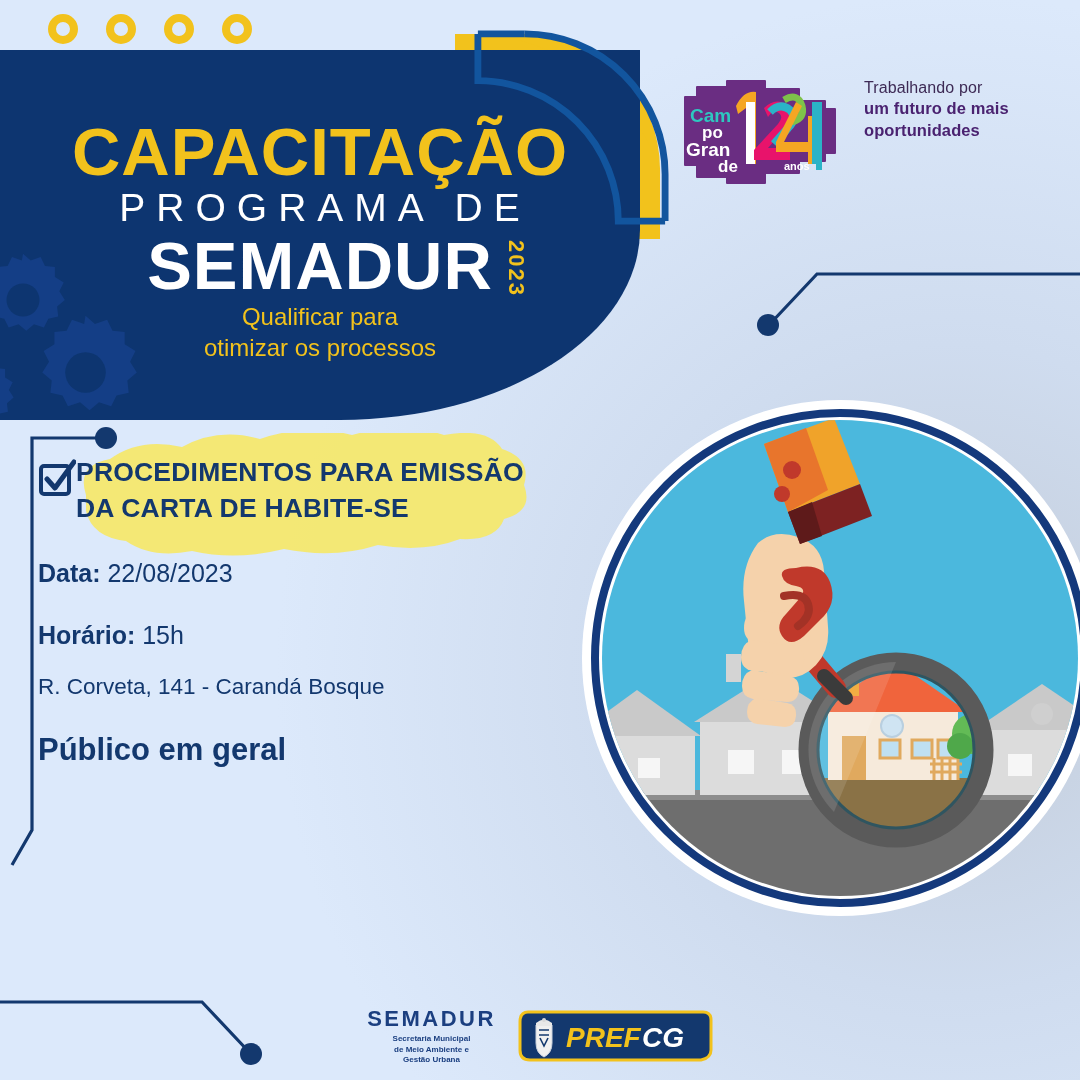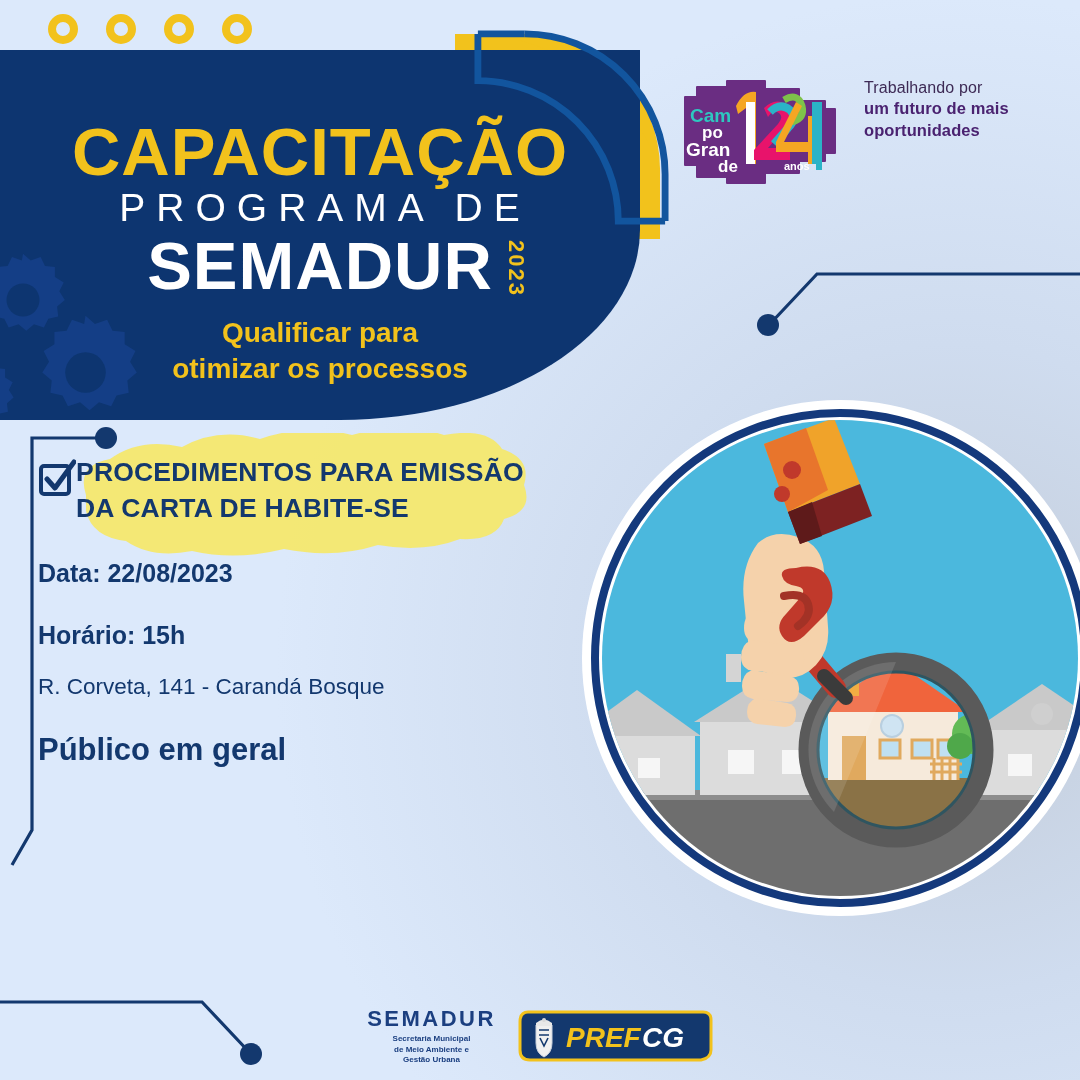--- a/index.html
+++ b/index.html
@@ -67,21 +67,21 @@
   }
   #h-semadur{
     font-size:67px;font-weight:700;color:#ffffff;letter-spacing:1px;line-height:1.02;
   }
   #h-year{
     position:absolute;right:-36px;bottom:4px;
     writing-mode:vertical-rl;
     font-size:22px;font-weight:700;color:#f2c21c;letter-spacing:2px;
   }
   #h-sub{
-    margin-top:14px;font-size:28px;font-weight:700;color:#f2c21c;line-height:1.3;
+    font-size:24px;font-weight:400;color:#f2c21c;line-height:1.3;
   }
 
   
   #left-line{top:425px;left:10px;z-index:6;}
   #right-line{top:258px;left:745px;z-index:6;}
   #bottom-line{top:995px;left:0px;z-index:6;}
 
   
   #info{top:455px;left:38px;width:600px;z-index:8;}
   #brush{
@@ -90,21 +90,21 @@
   #title-row{display:flex;align-items:flex-start;}
   #checkbox-icon{flex:0 0 auto;margin-top:4px;}
   #event-title{
     font-size:26.5px;font-weight:700;color:#13386e;line-height:1.35;
     letter-spacing:.2px;
   }
   .info-line{
     margin-top:30px;font-size:25px;color:#13386e;line-height:1.3;
   }
   .info-line .lbl{font-weight:700;}
-  .info-line .val{font-weight:700;}
+  .info-line .val{font-weight:400;}
   #addr{margin-top:22px;font-size:22.5px;color:#13386e;font-weight:400;}
   #publico{margin-top:32px;font-size:31px;font-weight:700;color:#13386e;}
 
   
   #circle-wrap{
     top:378px;left:560px;width:520px;height:560px;z-index:5;
   }
 
   
   #footer{bottom:14px;left:0;width:1080px;display:flex;justify-content:center;

